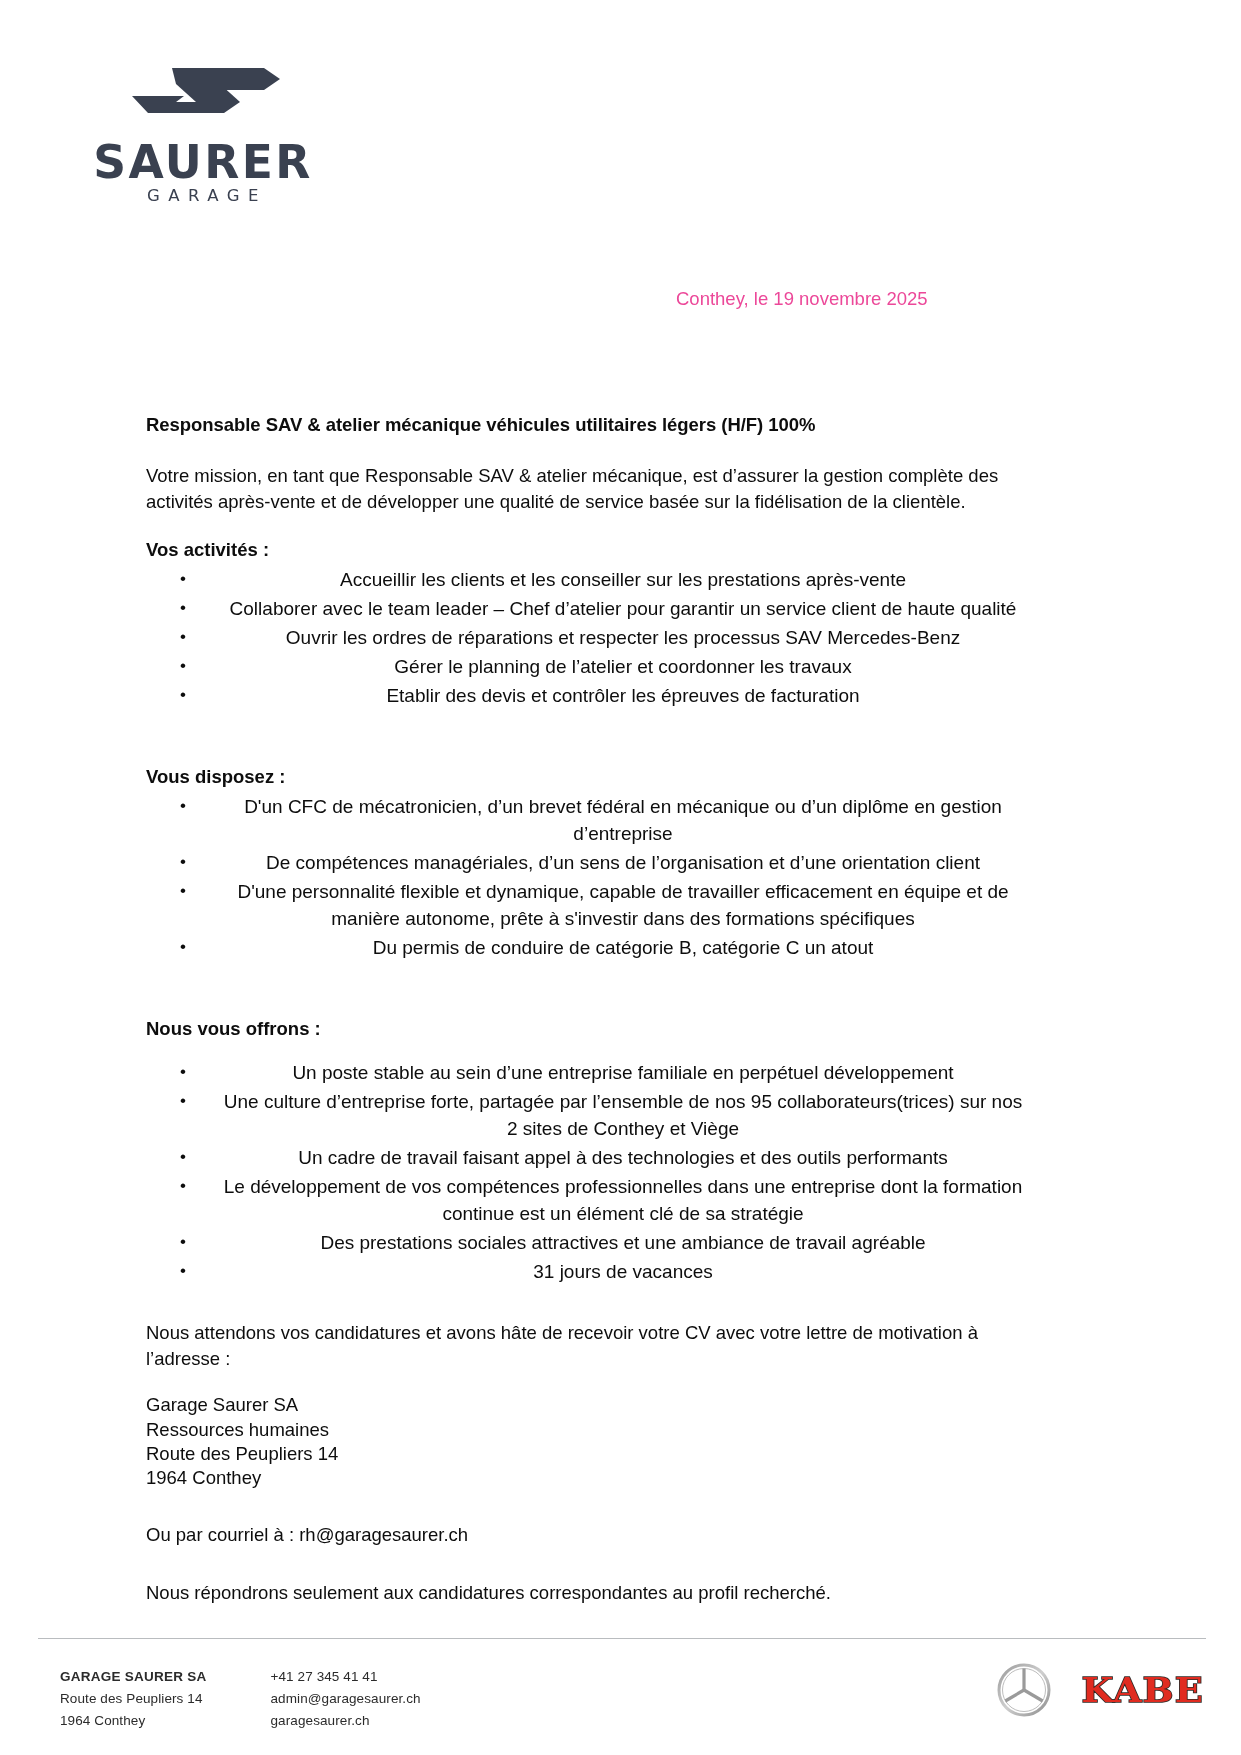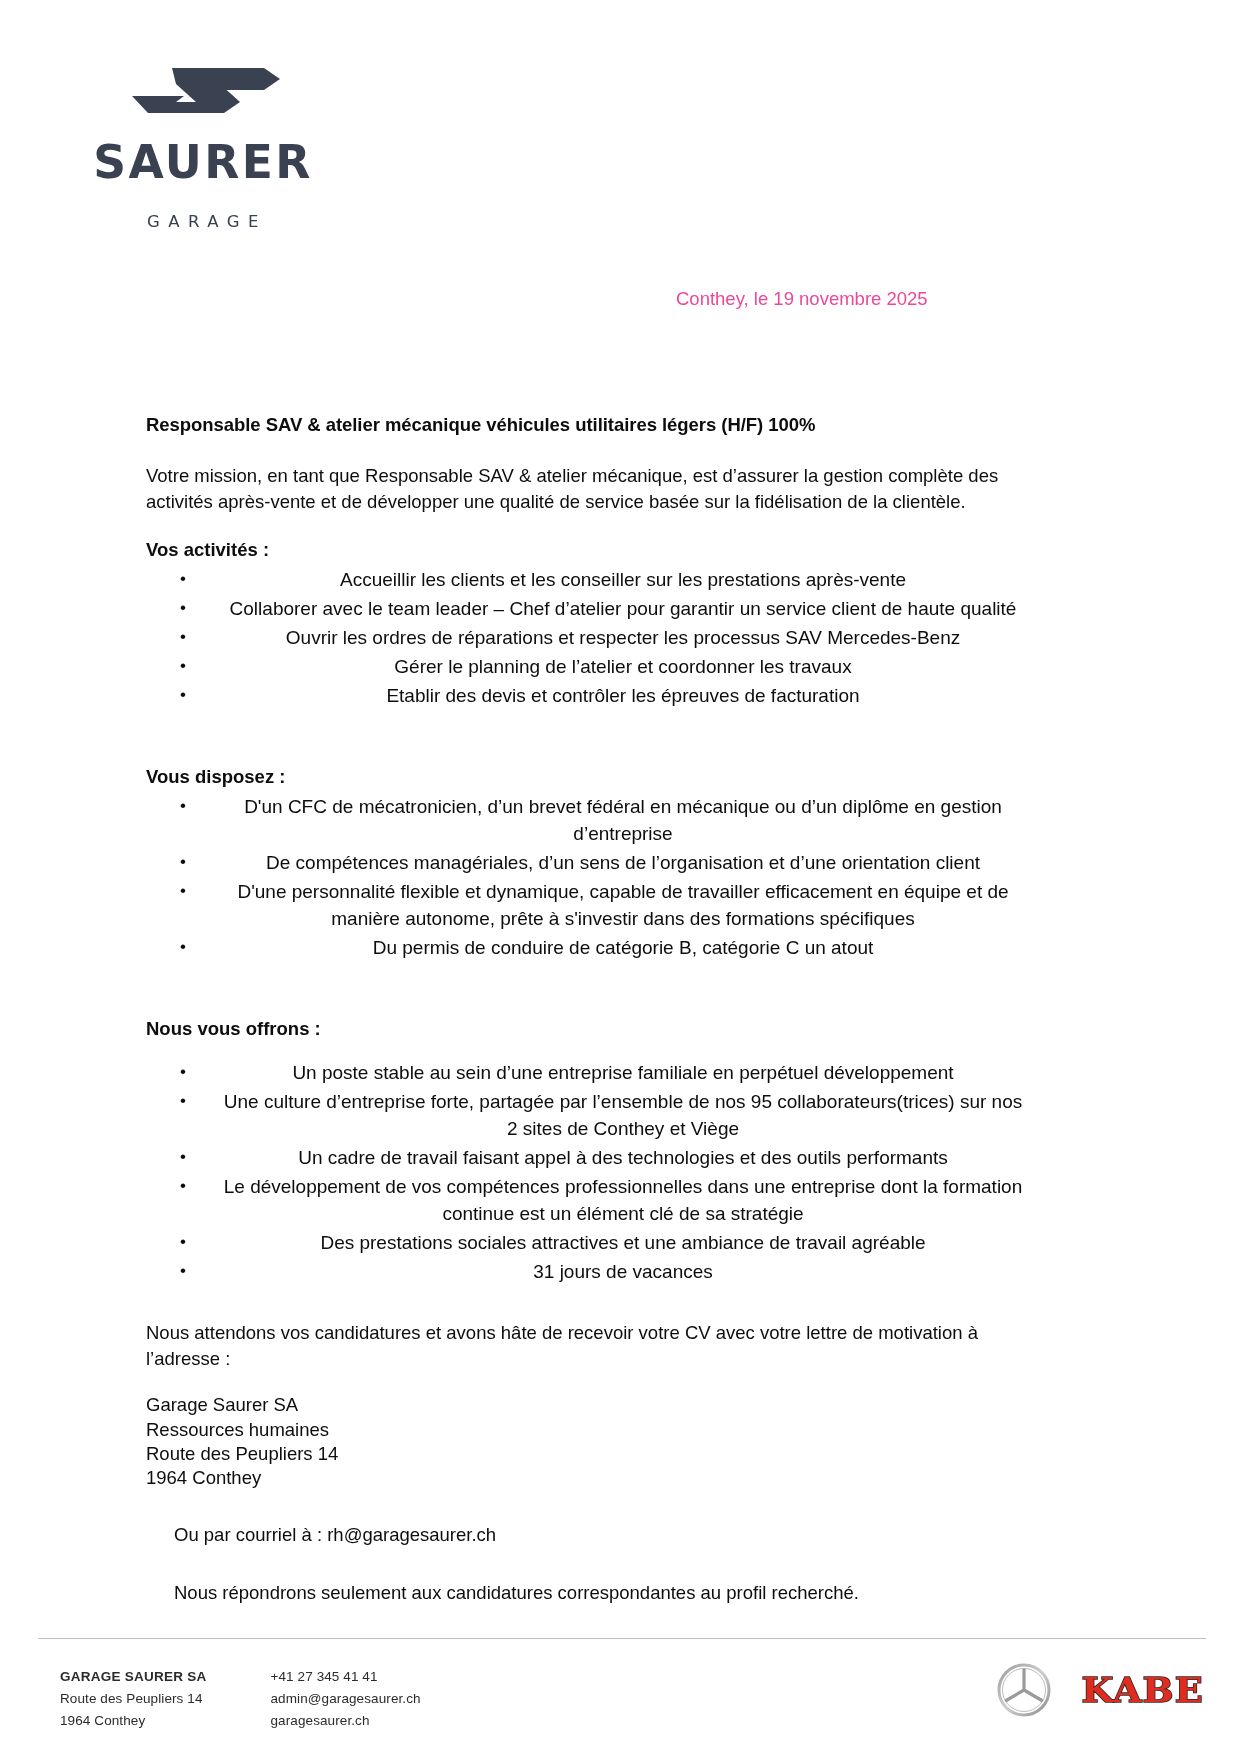--- a/index.html
+++ b/index.html
@@ -50,21 +50,21 @@
     transform: scaleX(0.97);
   }
 
   .logo-sub {
     font-family: "DejaVu Sans", sans-serif;
     font-weight: 400;
     font-size: 16.5px;
     letter-spacing: 8.5px;
     color: #3a4150;
     text-align: center;
-    margin-top: 27px;
+    margin-top: 1px;
     padding-left: 8px;
   }
 
   
   .date-line {
     position: absolute;
     left: 676px;
     top: 288px;
     font-size: 18.5px;
     color: #ec4899;
@@ -85,21 +85,21 @@
     letter-spacing: -0.05px;
     margin-bottom: 27px;
   }
 
   p.para {
     font-size: 18.5px;
     line-height: 1.42;
     margin-bottom: 21px;
   }
 
-  p.tight { margin-bottom: 0; margin-left: 28px; }
+  p.tight { margin-bottom: 0; }
 
   .section-label {
     font-size: 18.5px;
     line-height: 1.42;
     margin-bottom: 4px;
     font-weight: bold;
   }
 
   ul.bullets {
     list-style: none;

